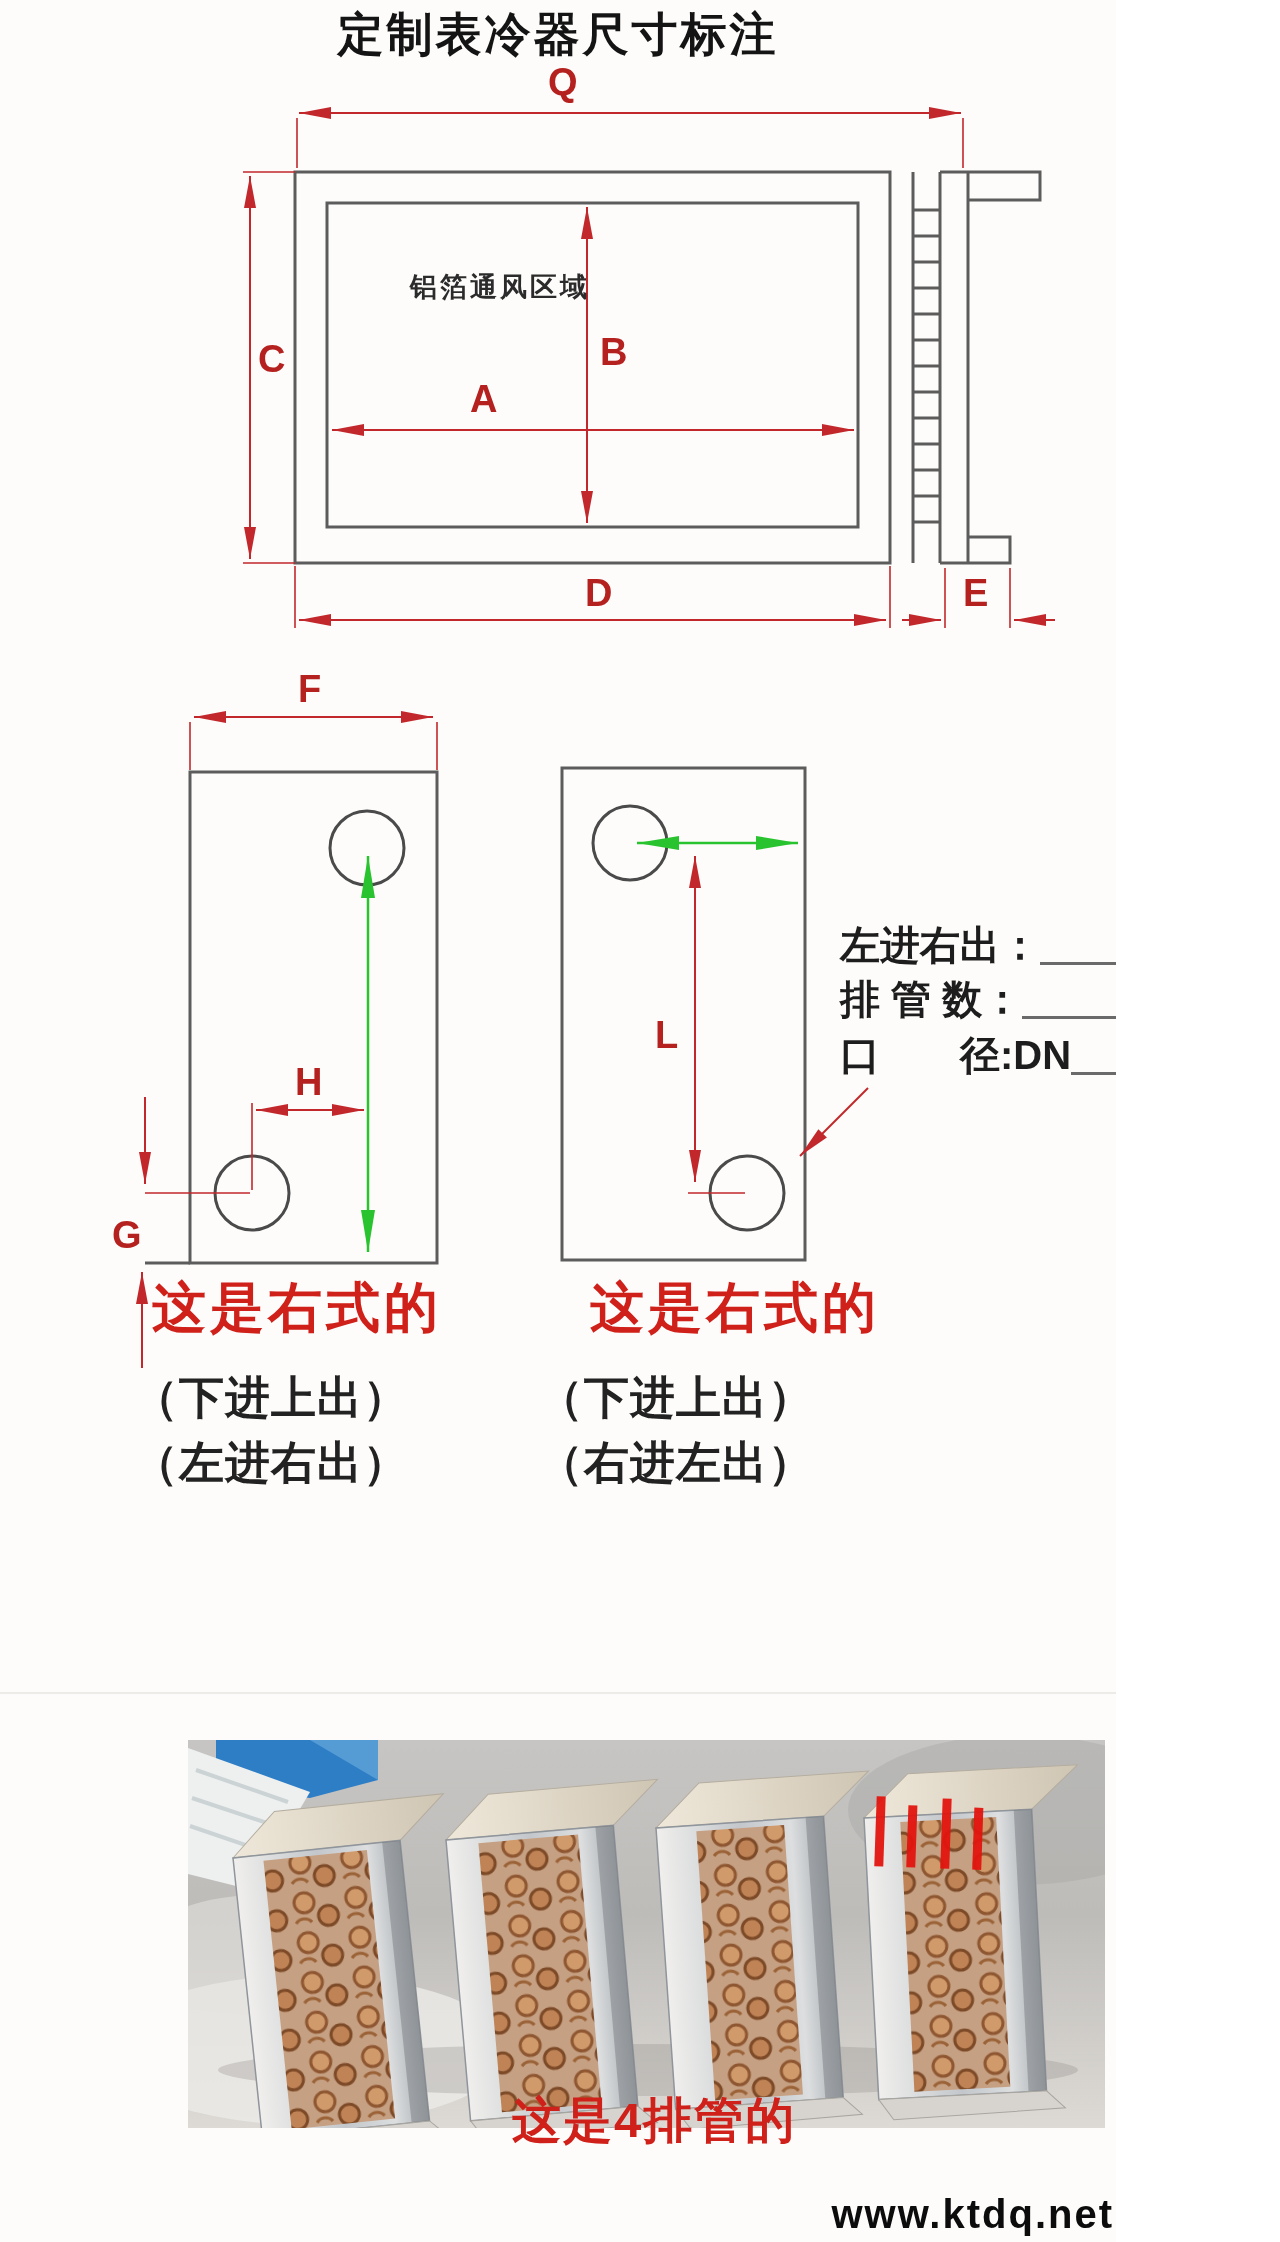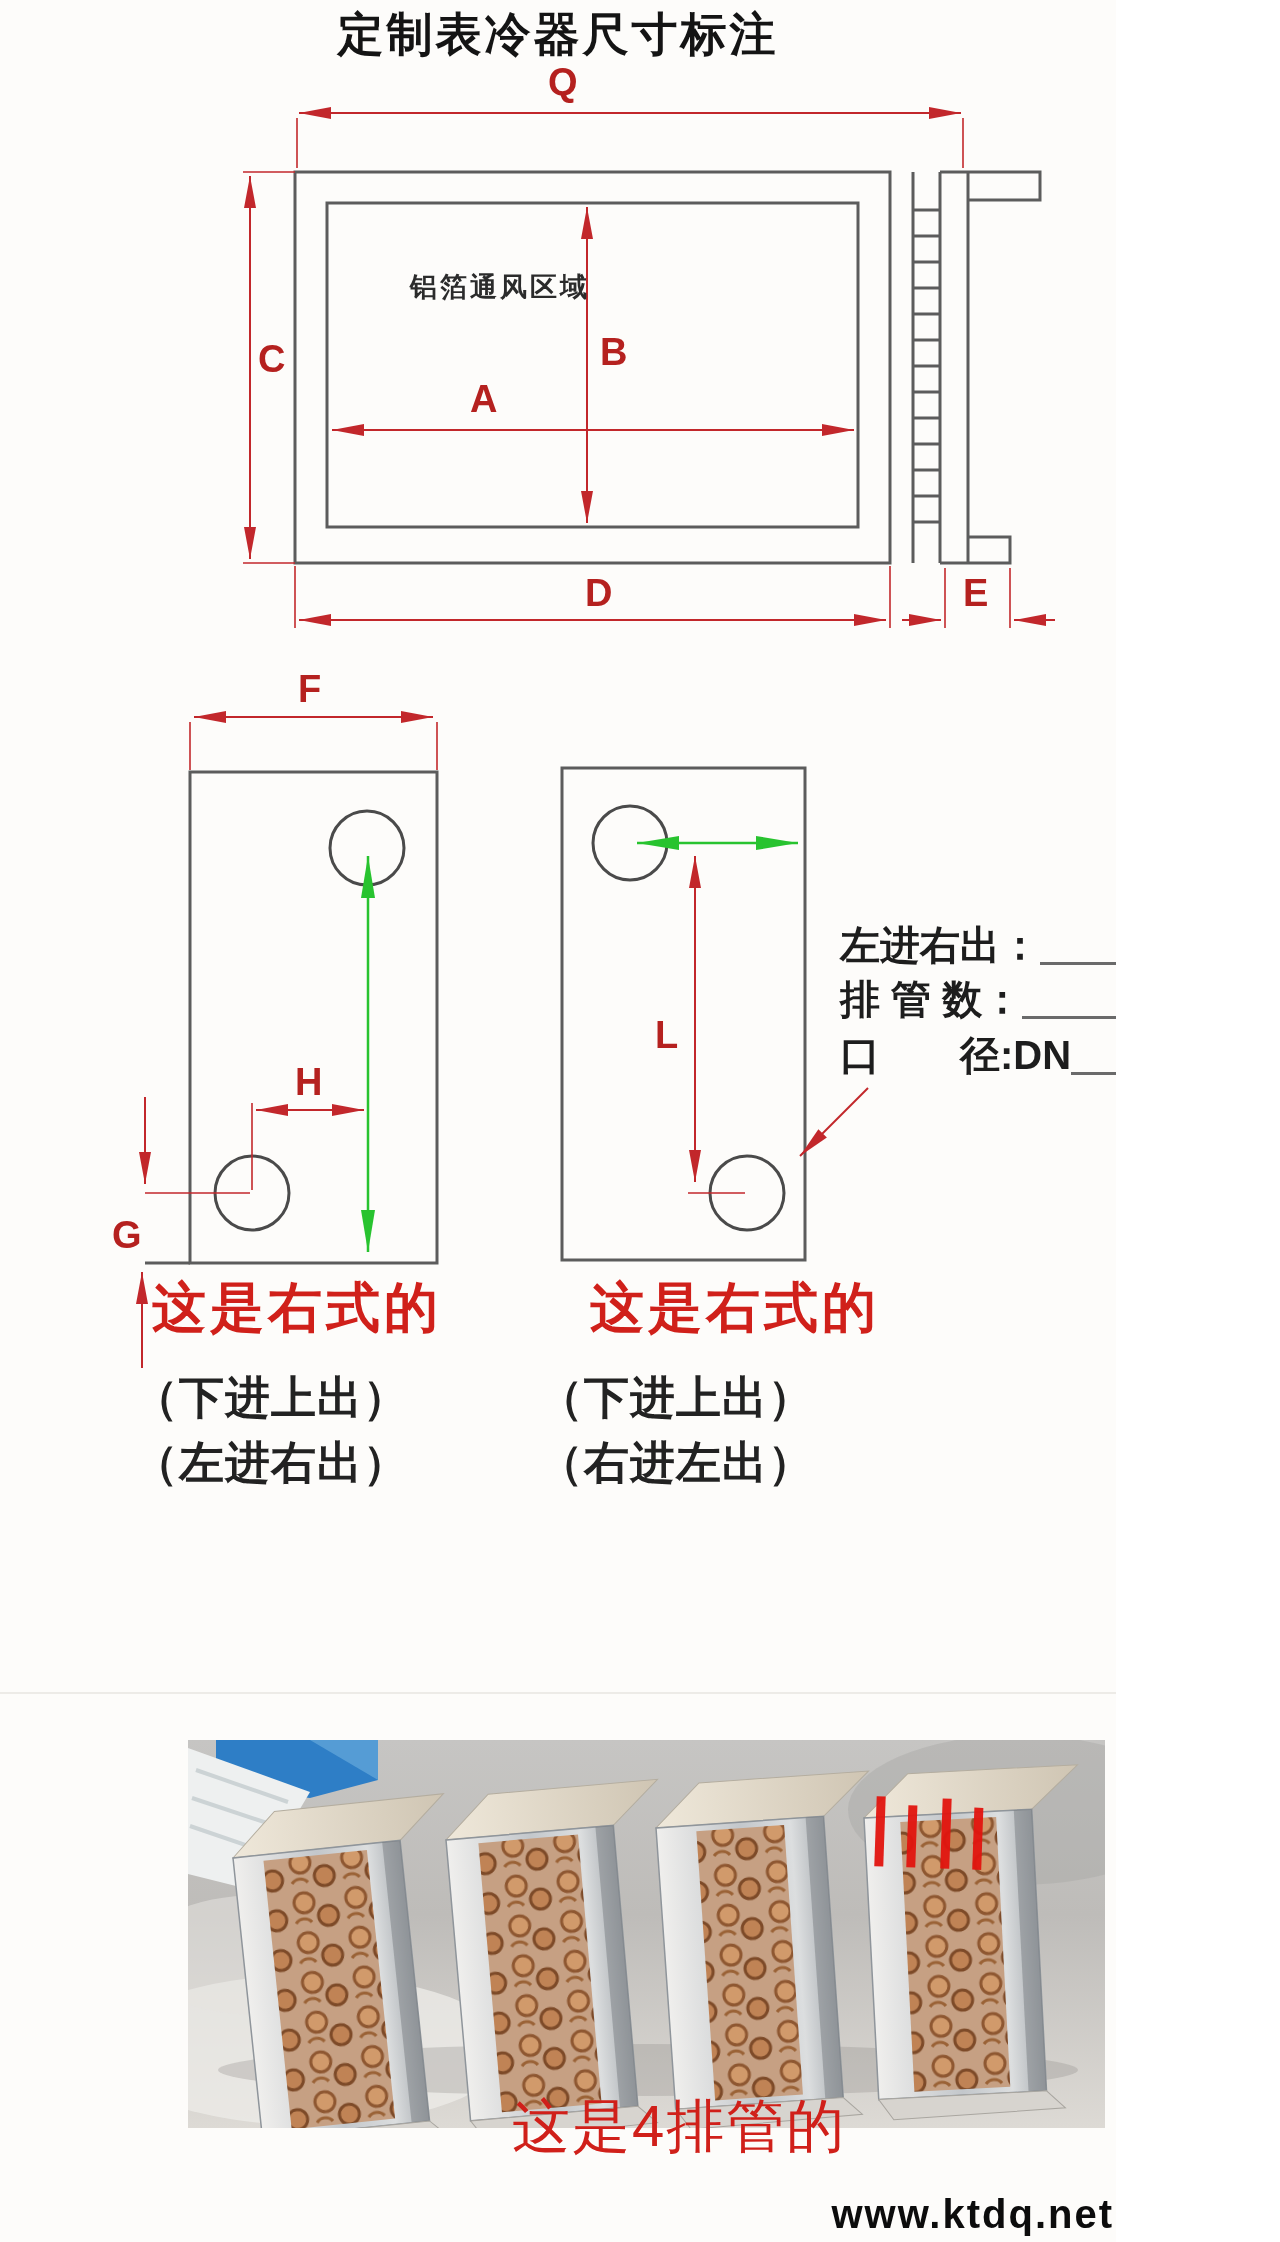--- a/index.html
+++ b/index.html
@@ -11,21 +11,21 @@
   svg{position:absolute;left:0;top:0;}
   svg text{font-family:"Liberation Sans","DejaVu Sans",sans-serif;}
   .dimtext{fill:#b5211f;font-size:38px;font-weight:bold;}
   .fintext{fill:#2b2b2b;font-size:27px;font-weight:bold;letter-spacing:3px;}
   .spec-line{color:#1d1d1d;font-size:40px;font-weight:600;white-space:pre;}
   .blank{display:inline-block;border-bottom:3px solid #6a6a6a;height:38px;vertical-align:-6px;}
   .red-caption{color:#d0201a;font-size:54px;font-weight:bold;letter-spacing:4px;}
   .black-note{color:#222;font-size:45px;font-weight:700;letter-spacing:1px;}
   #fill-row{left:26px;top:1612px;font-family:"DejaVu Sans Mono","Liberation Mono",monospace;
             font-size:35px;color:#222;letter-spacing:0px;}
-  #photo-caption{left:512px;top:2088px;font-size:58px;font-weight:normal;color:#d0201a;letter-spacing:2px;}
+  #photo-caption{left:512px;top:2088px;font-size:49px;font-weight:bold;color:#d0201a;letter-spacing:2px;}
   #watermark{right:2px;top:2192px;font-size:40px;font-weight:bold;color:#000000;letter-spacing:2px;opacity:.95;}
   .divider{left:0;width:1280px;height:2px;background:#edebe7;}
 </style>
 </head>
 <body>
 
 <div id="page">
 
   <div id="page-title" class="abs">定制表冷器尺寸标注</div>
 

